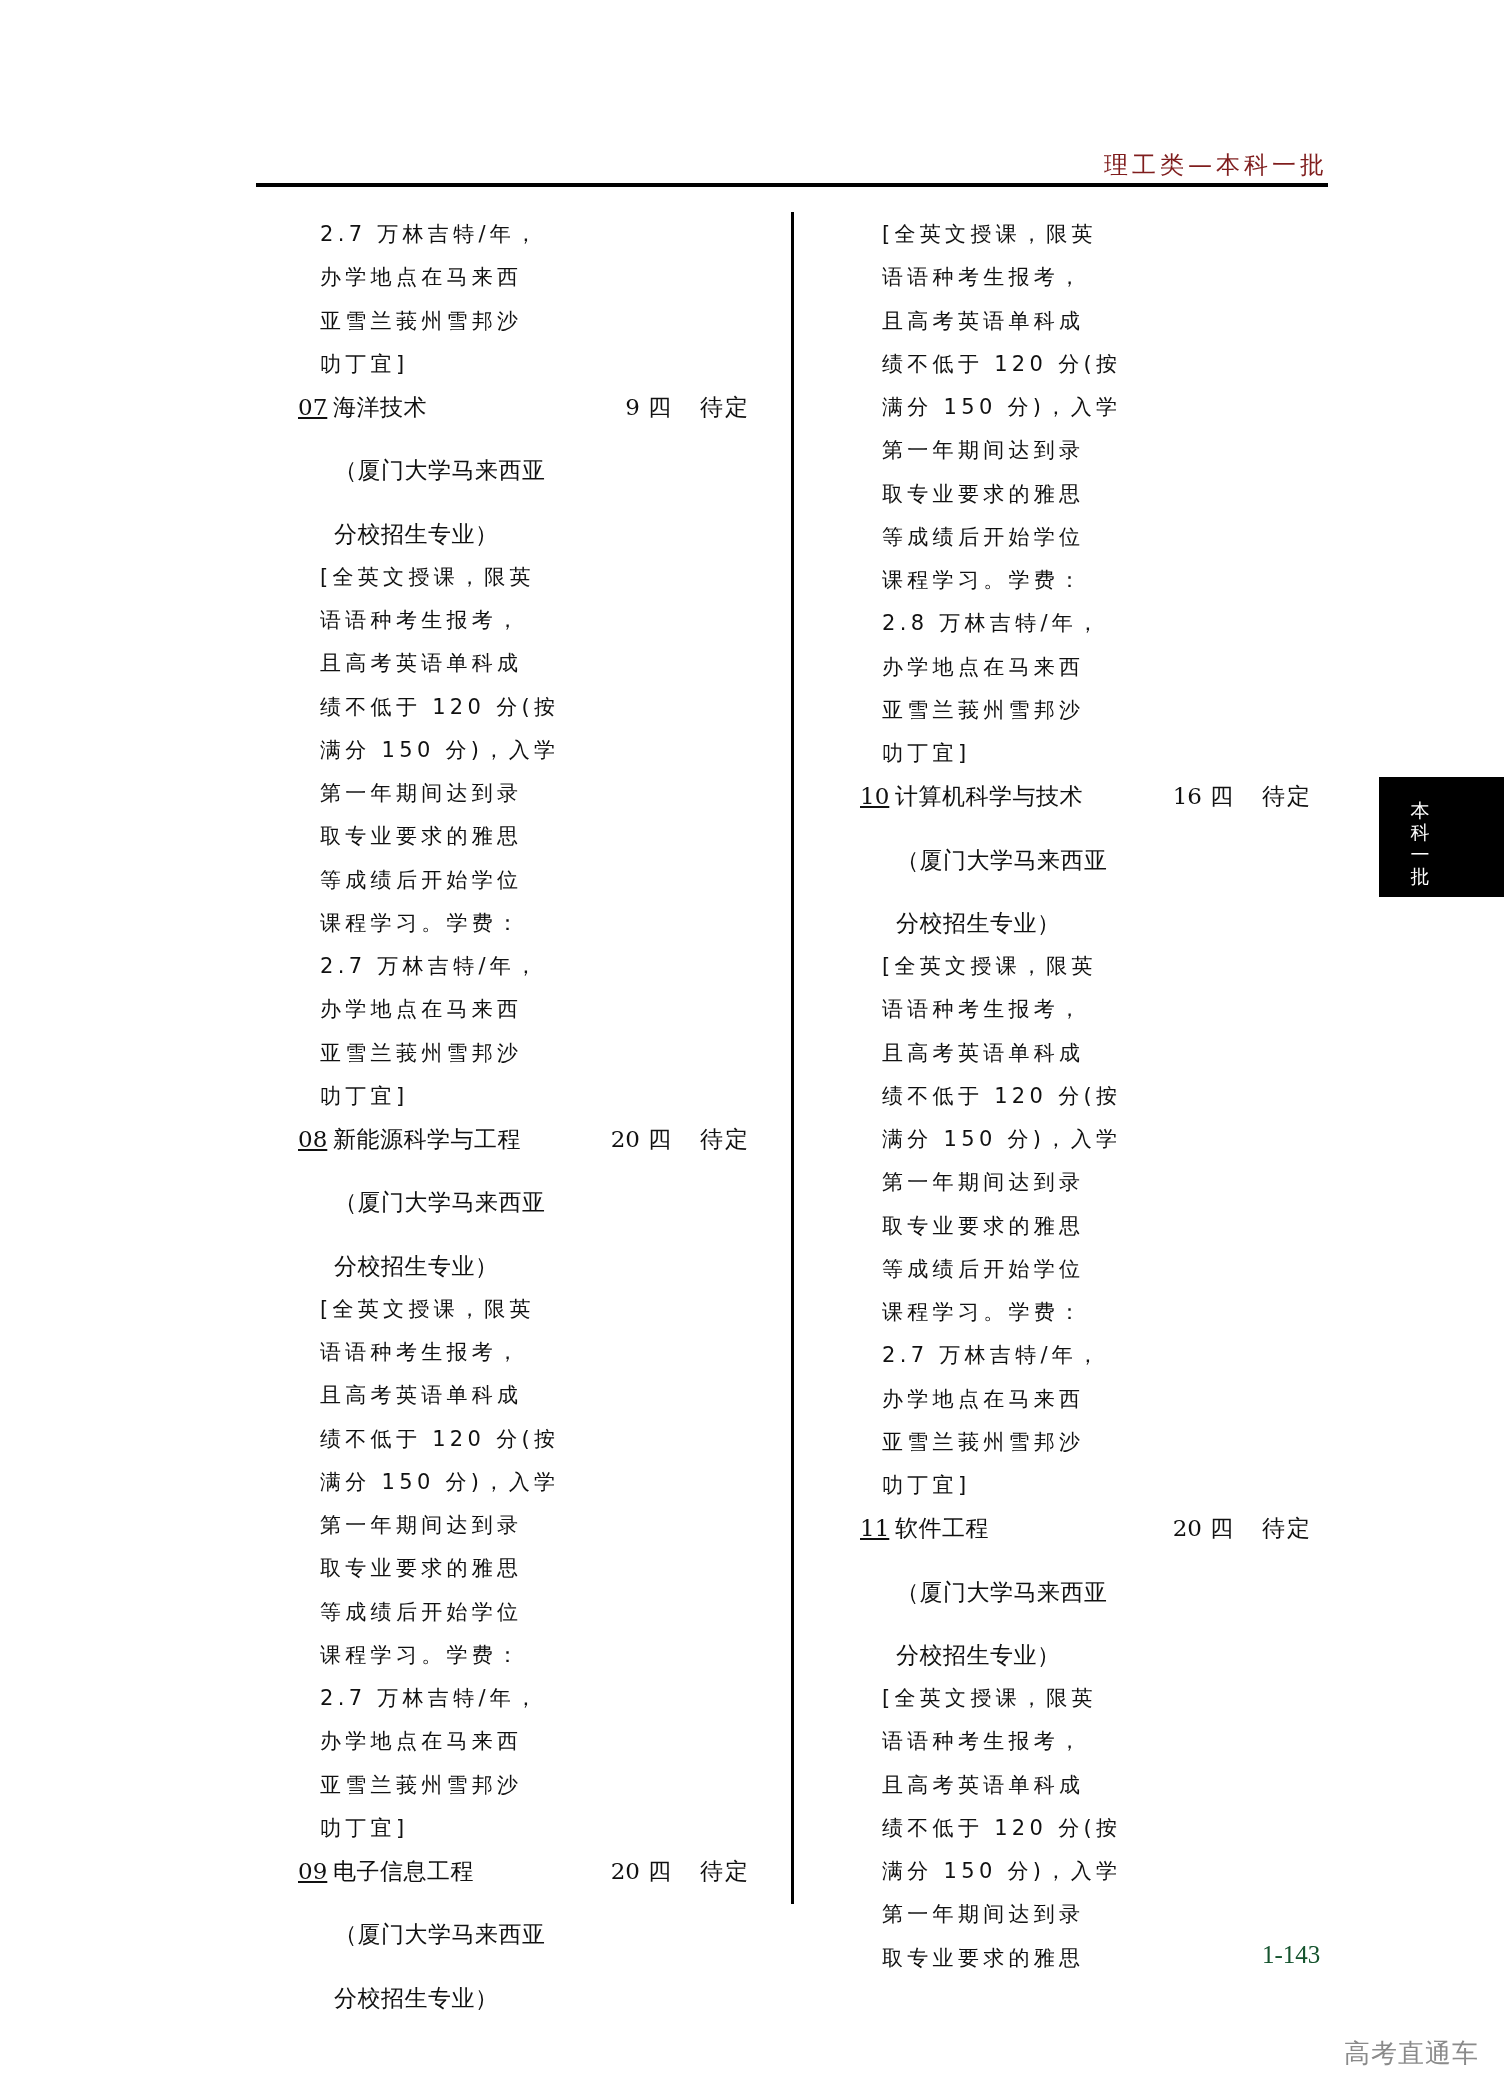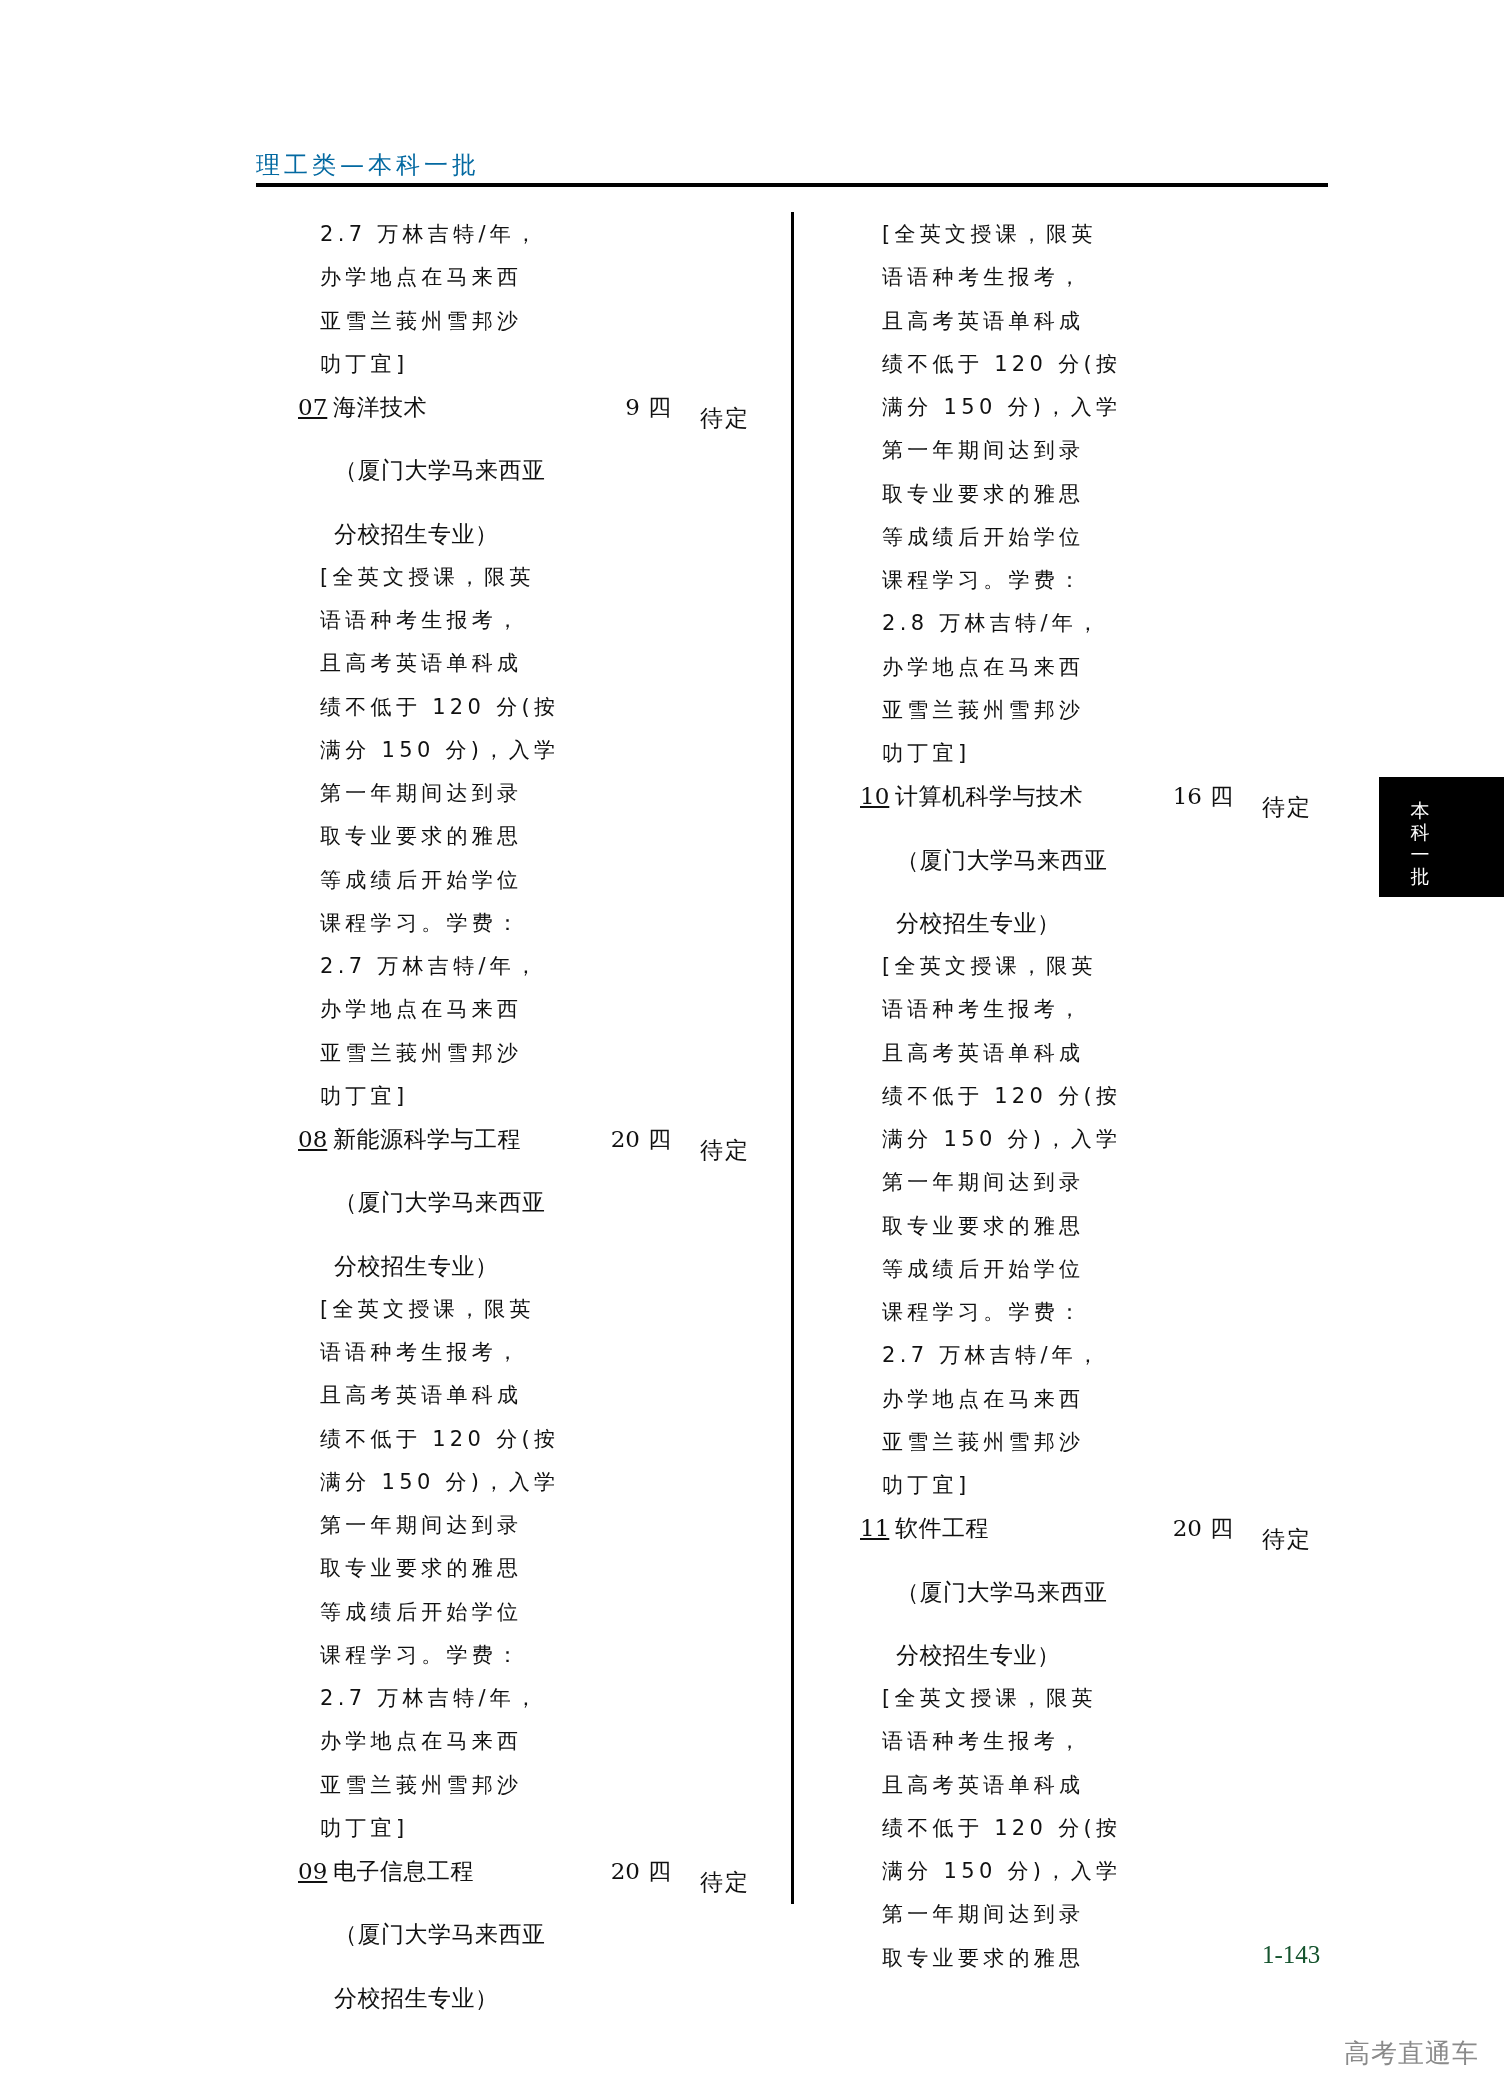--- a/index.html
+++ b/index.html
@@ -2,22 +2,22 @@
 <html><head>
 <meta charset="utf-8">
 <style>
   html, body { margin: 0; padding: 0; }
   body {
     width: 1504px; height: 2095px; background: #ffffff; position: relative; overflow: hidden;
     font-family: "DejaVu Serif", "Liberation Serif", serif; color: #111111;
   }
   .header-title {
     position: absolute; left: 256px; width: 1072px; top: 150px; height: 30px;
-    text-align: left; font-size: 24px; line-height: 30px; letter-spacing: 4px;
-    font-family: "DejaVu Sans", sans-serif; color: #0369a1;
+    text-align: right; font-size: 24px; line-height: 30px; letter-spacing: 4px;
+    font-family: "DejaVu Sans", sans-serif; color: #7f1d1d;
   }
   .header-rule {
     position: absolute; left: 256px; top: 183px; width: 1072px; height: 4px; background: #000;
   }
   .col-divider {
     position: absolute; left: 791px; top: 212px; width: 3px; height: 1692px; background: #000;
   }
   .column { position: absolute; top: 213px; width: 480px; }
   .col-left { left: 298px; }
   .col-right { left: 860px; }
@@ -27,21 +27,21 @@
   .detail {
     padding-left: 22px; letter-spacing: 4.3px;
     font-family: "DejaVu Sans", sans-serif; font-size: 21px;
   }
   .paren { padding-left: 36px; letter-spacing: 0.5px; font-size: 23px; margin-top: 20px; }
   .entry-head { font-size: 23px; }
   .entry-head .num { display: inline-block; width: 35px; text-decoration: underline; }
   .entry-head .name { letter-spacing: 0.5px; }
   .entry-head .count { position: absolute; right: 138px; top: 0; text-align: right; }
   .entry-head .years { position: absolute; left: 350px; top: 0; }
-  .entry-head .tuition { position: absolute; left: 402px; top: 11px; letter-spacing: 2px; }
+  .entry-head .tuition { position: absolute; left: 402px; top: 0; letter-spacing: 2px; }
   .side-tab {
     position: absolute; left: 1379px; top: 777px; width: 125px; height: 120px; background: #000;
   }
   .side-tab-text {
     position: absolute; left: 30px; top: 22px; width: 22px; color: #fff;
     font-family: "DejaVu Sans", sans-serif; font-size: 19px; line-height: 22px; text-align: center;
   }
   .page-number {
     position: absolute; left: 1262px; top: 1940px; font-size: 25px; line-height: 30px;
     font-family: "Liberation Serif", serif; color: #14532d;

